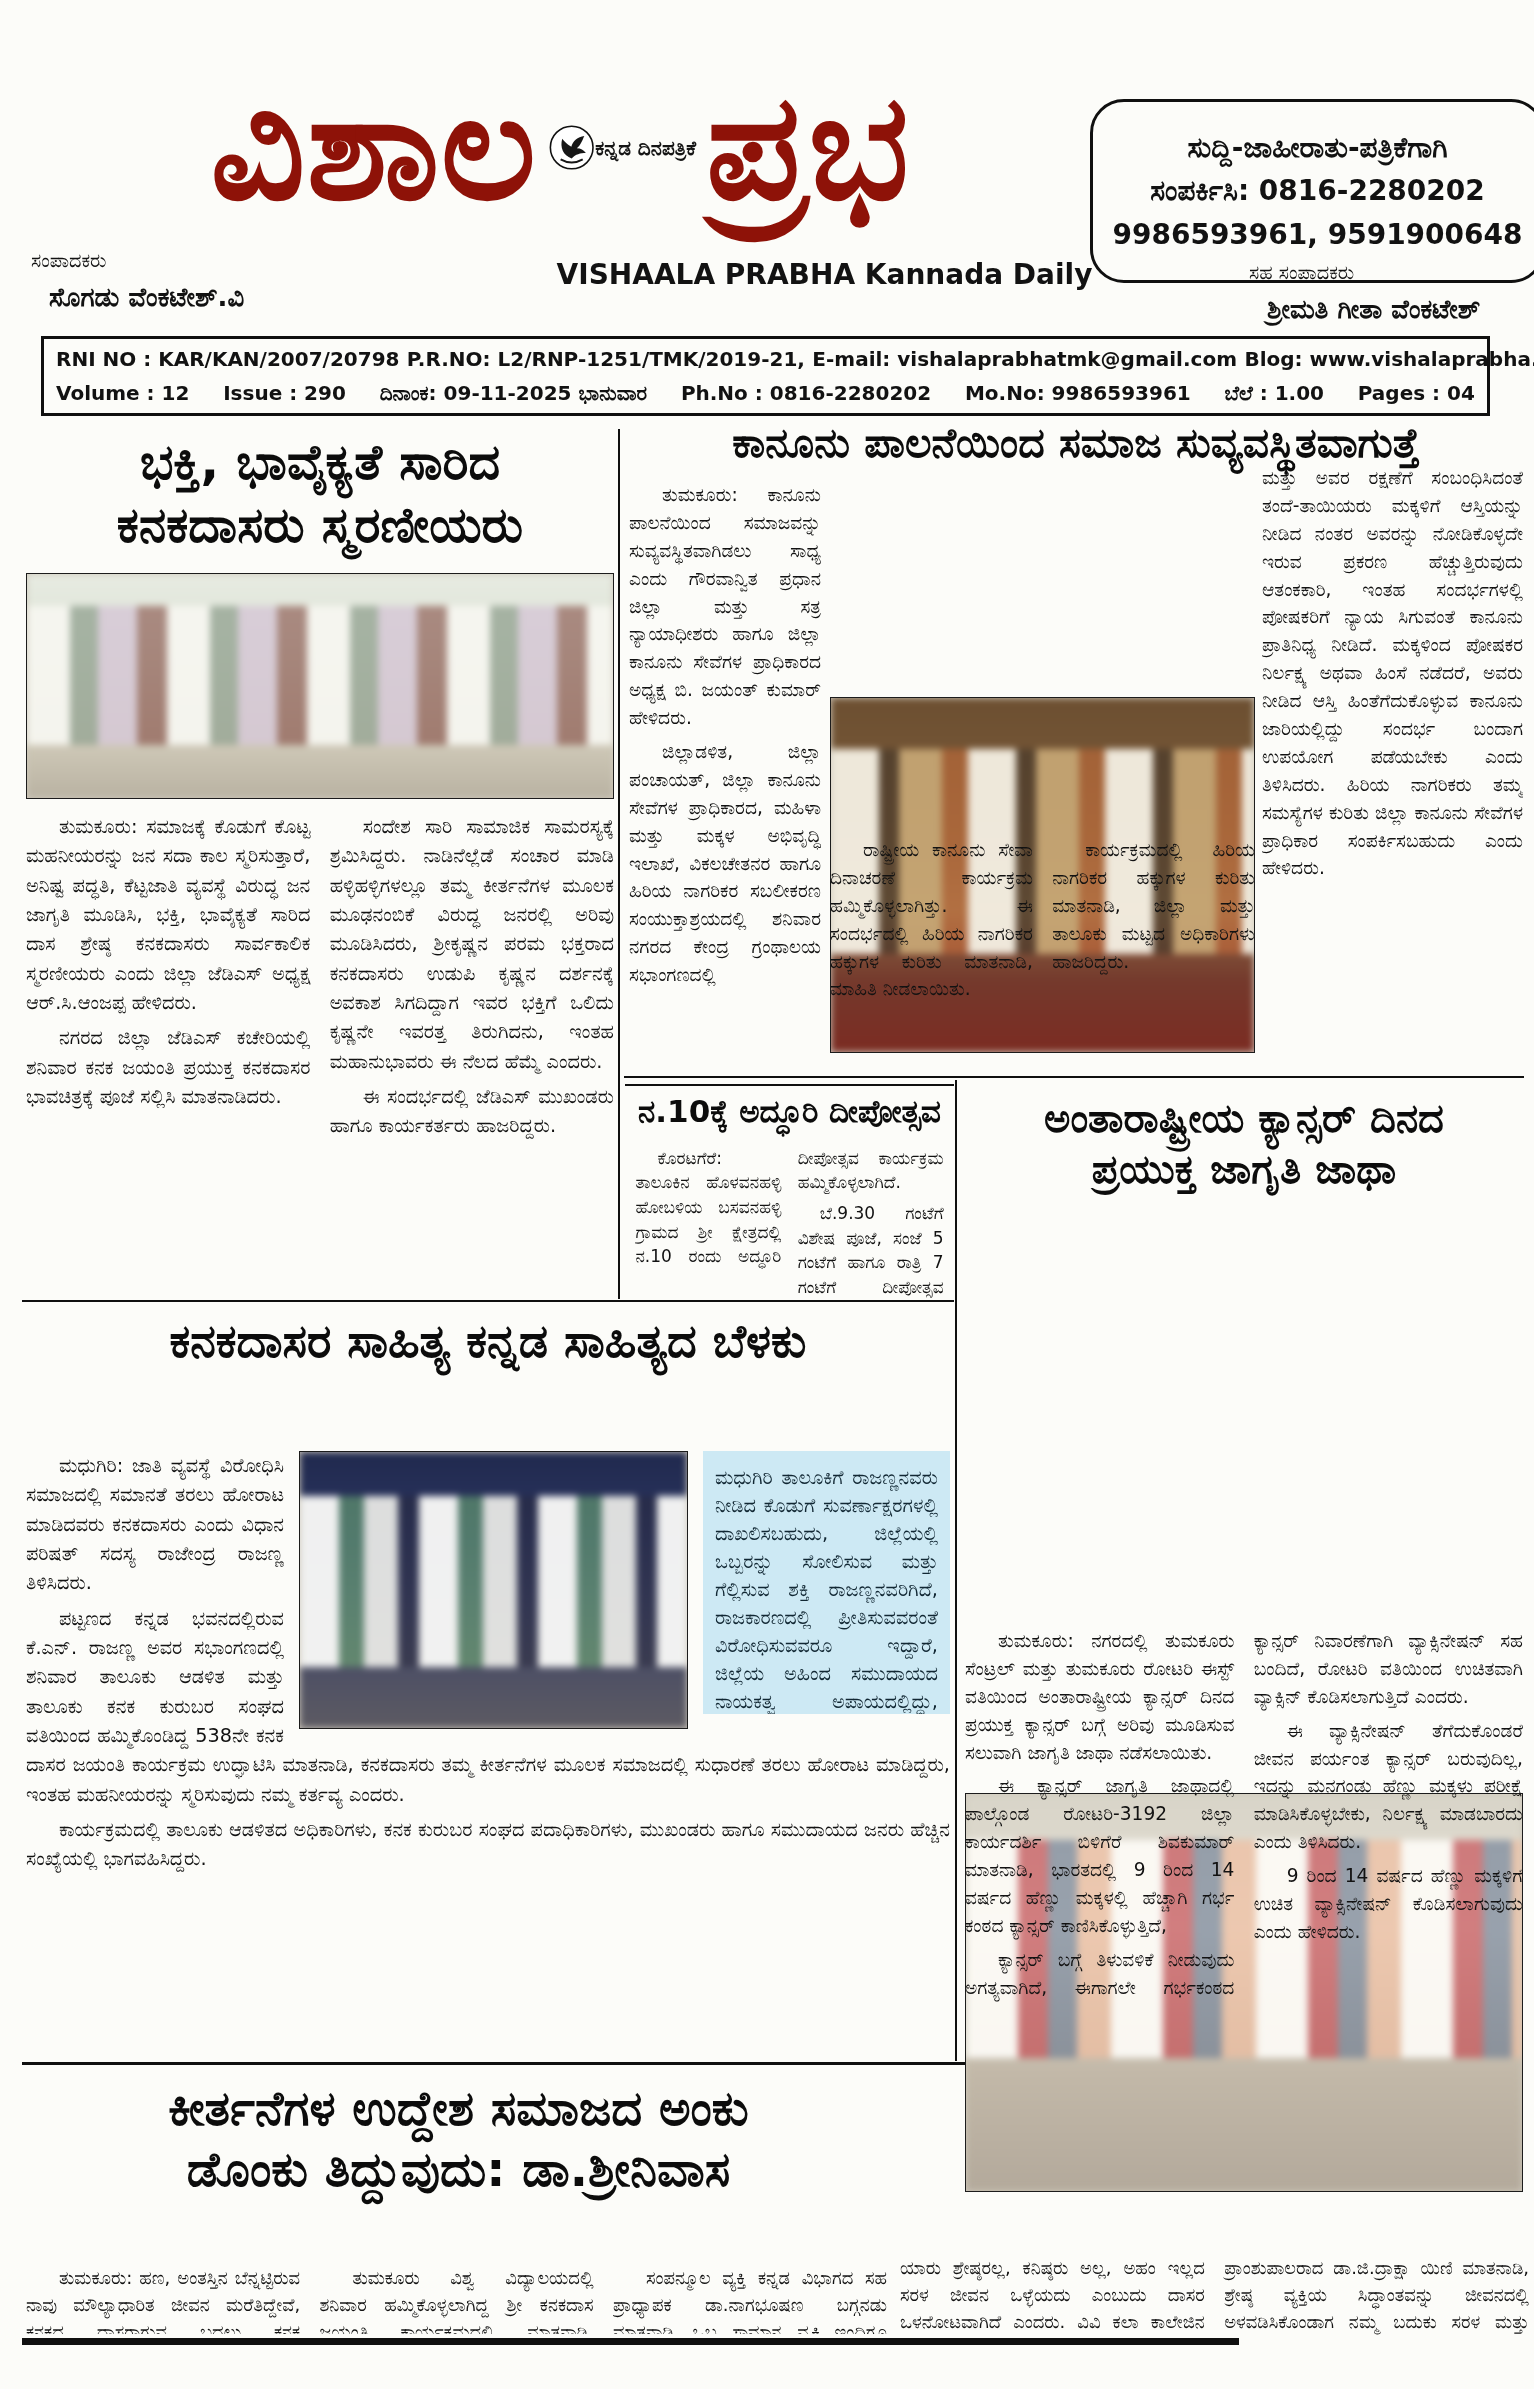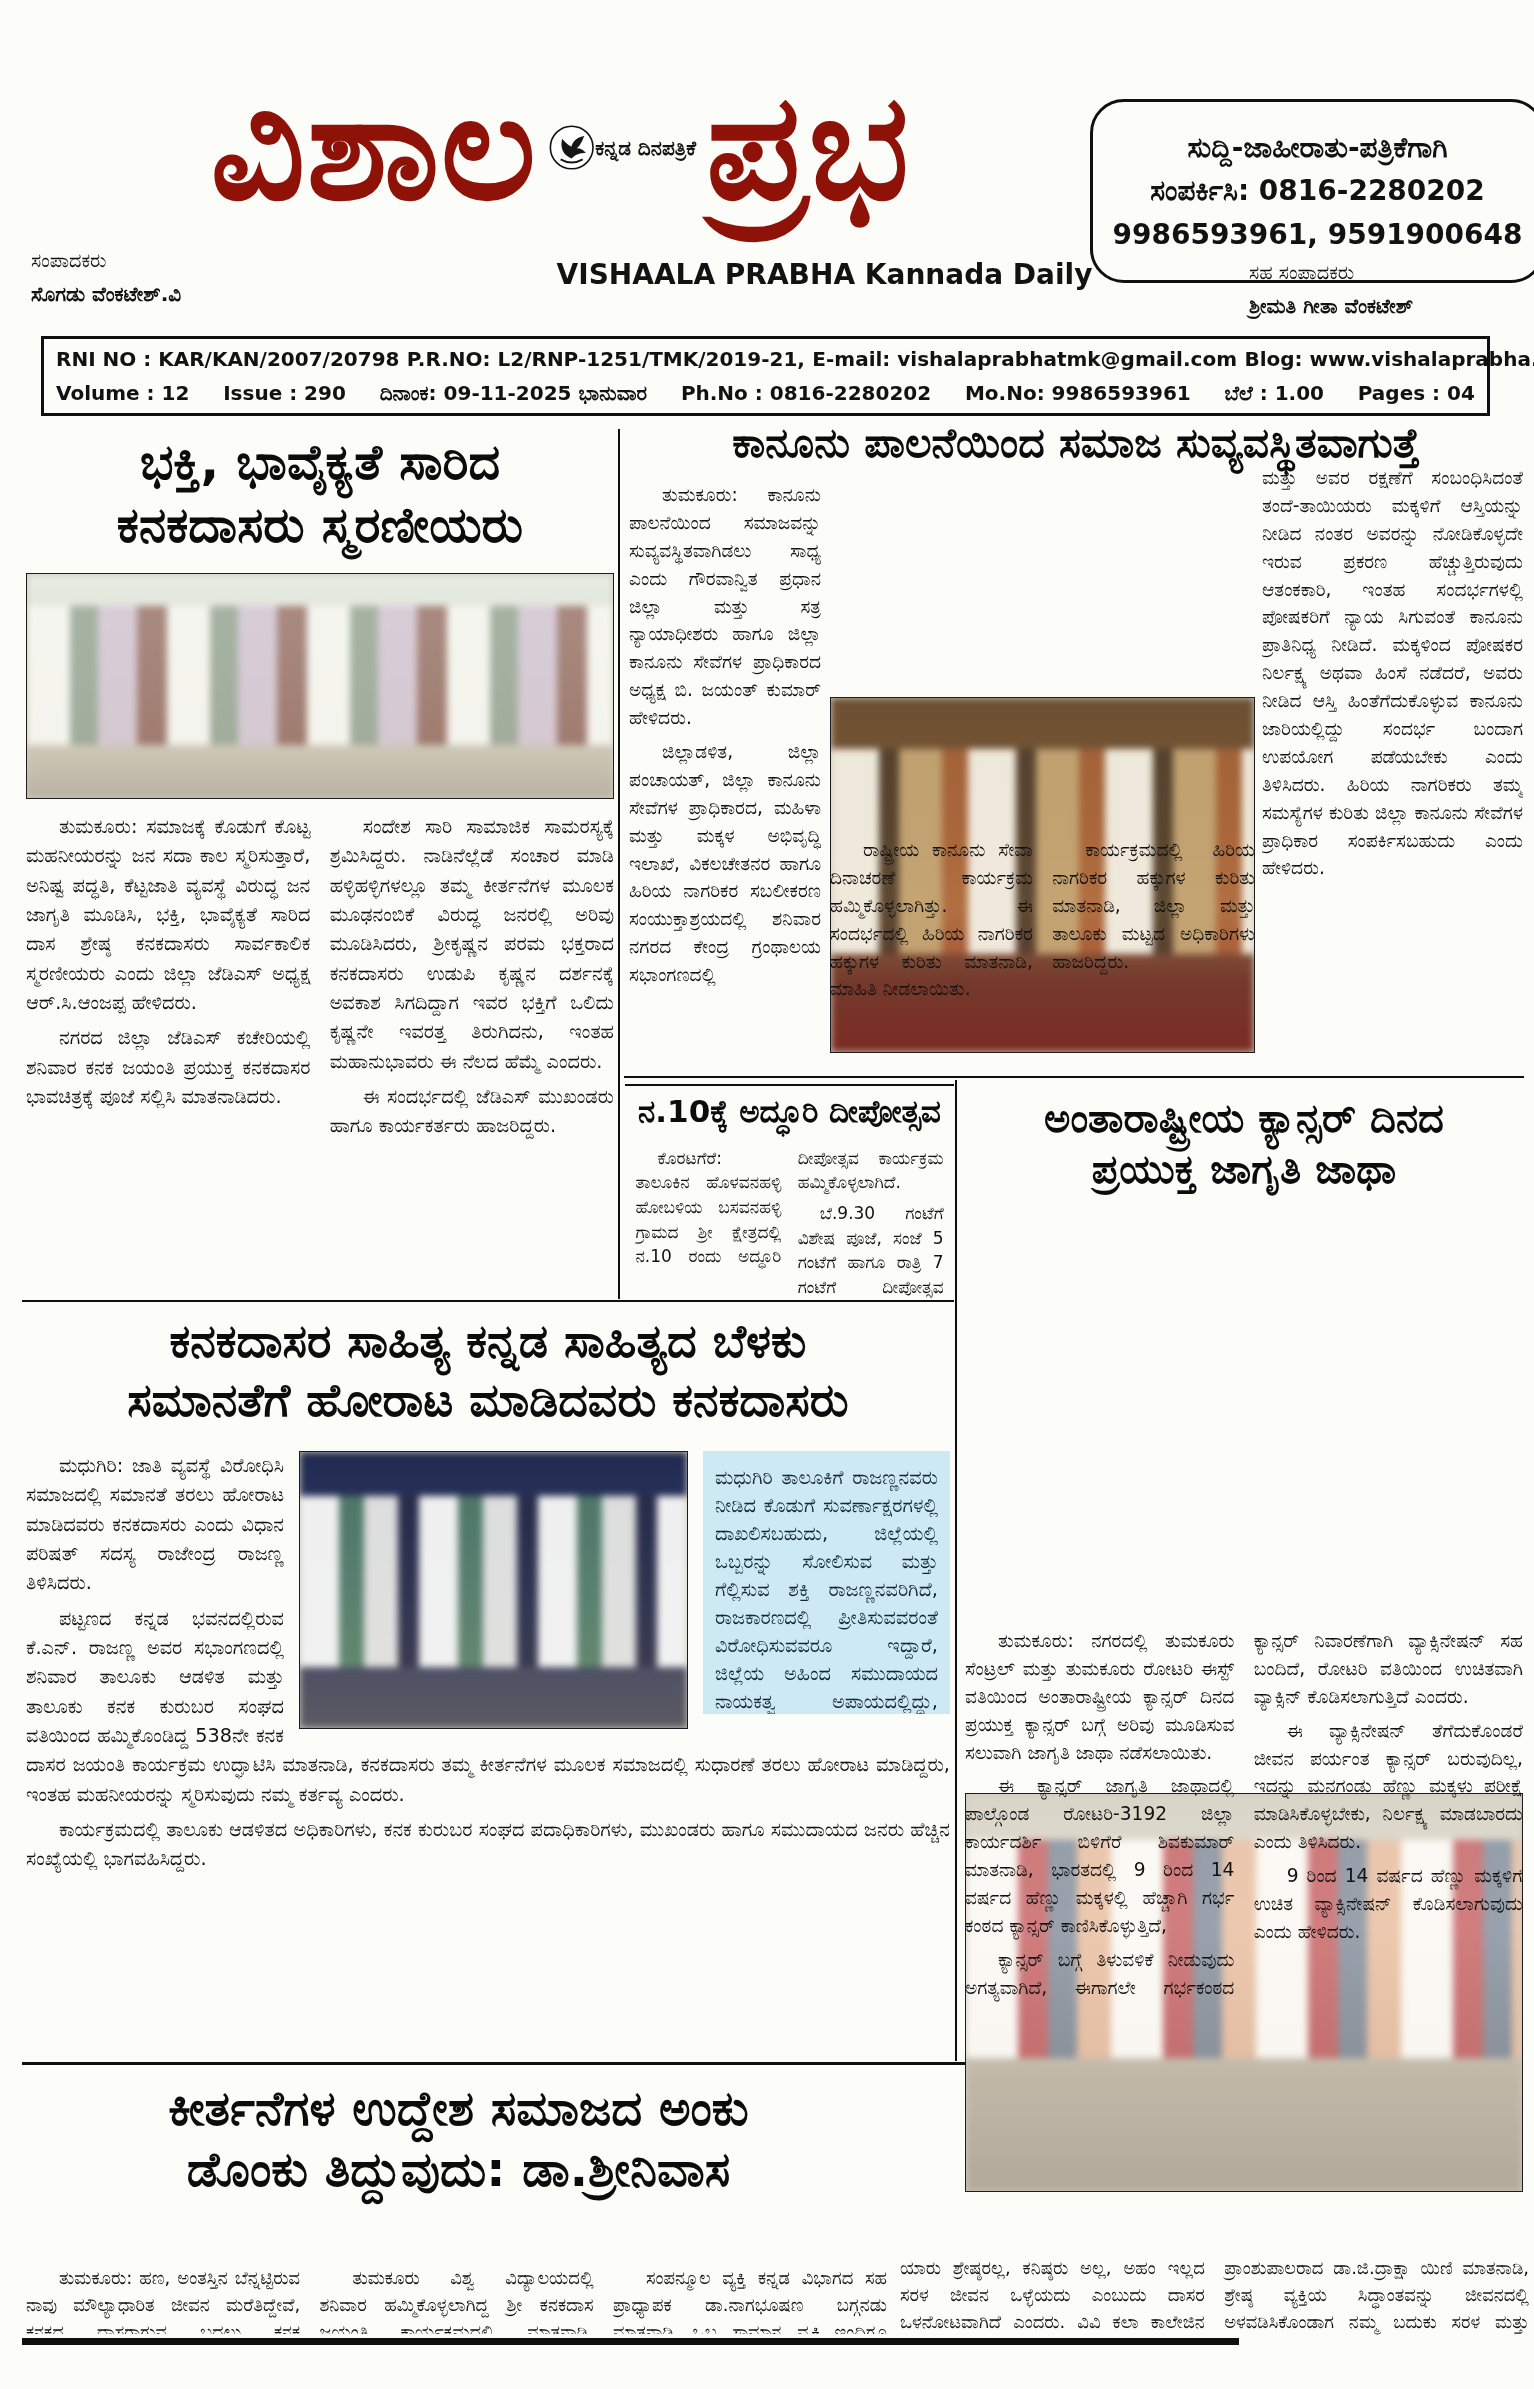--- a/index.html
+++ b/index.html
@@ -10,21 +10,21 @@
   .masthead{display:flex;align-items:center;justify-content:center;gap:10.4px;}
   .mast-word{font-weight:bold;font-size:147px;line-height:1;color:#8e1208;letter-spacing:1.5px;}
   .logo-col{display:flex;flex-direction:row;align-items:center;width:148px;flex:0 0 auto;}
   .logo-col svg{width:125px;height:125px;}
   .logo-cap{font-size:20px;font-weight:bold;color:#151515;margin-top:1.5px;white-space:nowrap;}
   .contact-box{border:3.7px solid #101010;border-radius:34px;display:flex;flex-direction:column;
       align-items:center;justify-content:center;text-align:center;font-weight:bold;
       font-size:28px;line-height:1.55;padding:7.4px 10.4px;}
   .eng-title{font-weight:bold;font-size:28px;text-align:center;}
   .editor-label{font-size:19.3px;}
-  .editor-name{font-size:20px;font-weight:bold;margin-top:10.4px;}
+  .editor-name{font-size:26px;font-weight:bold;margin-top:10.4px;margin-left:18px;}
   .tagline{display:flex;align-items:center;}
   .tag-text{font-weight:bold;font-size:22px;padding:0 19.3px;white-space:nowrap;}
   .tag-arrow{flex:1;height:3px;background:#101010;position:relative;}
   .tag-arrow.left:before{content:"";position:absolute;left:-3px;top:-8.2px;
       border:9.6px solid transparent;border-right:16.3px solid #101010;}
   .tag-arrow.right:before{content:"";position:absolute;right:-3px;top:-8.2px;
       border:9.6px solid transparent;border-left:16.3px solid #101010;}
   .infobar{border:3px solid #101010;display:flex;flex-direction:column;justify-content:space-around;
       padding:3px 12px;font-weight:bold;font-size:20px;}
   .inforow{display:flex;justify-content:space-between;align-items:center;gap:7.4px;white-space:nowrap;}
@@ -173,21 +173,20 @@
   <div class="abs body-sm cols2" style="left:965px;top:1627px;width:558px;height:432px;">
     <p class="bp">ತುಮಕೂರು: ನಗರದಲ್ಲಿ ತುಮಕೂರು ಸೆಂಟ್ರಲ್ ಮತ್ತು ತುಮಕೂರು ರೋಟರಿ ಈಸ್ಟ್ ವತಿಯಿಂದ ಅಂತಾರಾಷ್ಟ್ರೀಯ ಕ್ಯಾನ್ಸರ್ ದಿನದ ಪ್ರಯುಕ್ತ ಕ್ಯಾನ್ಸರ್ ಬಗ್ಗೆ ಅರಿವು ಮೂಡಿಸುವ ಸಲುವಾಗಿ ಜಾಗೃತಿ ಜಾಥಾ ನಡೆಸಲಾಯಿತು.</p>
     <p class="bp">ಈ ಕ್ಯಾನ್ಸರ್ ಜಾಗೃತಿ ಜಾಥಾದಲ್ಲಿ ಪಾಲ್ಗೊಂಡ ರೋಟರಿ-3192 ಜಿಲ್ಲಾ ಕಾರ್ಯದರ್ಶಿ ಬಿಳಿಗೆರೆ ಶಿವಕುಮಾರ್ ಮಾತನಾಡಿ, ಭಾರತದಲ್ಲಿ 9 ರಿಂದ 14 ವರ್ಷದ ಹೆಣ್ಣು ಮಕ್ಕಳಲ್ಲಿ ಹೆಚ್ಚಾಗಿ ಗರ್ಭ ಕಂಠದ ಕ್ಯಾನ್ಸರ್ ಕಾಣಿಸಿಕೊಳ್ಳುತ್ತಿದೆ,</p>
     <p class="bp">ಕ್ಯಾನ್ಸರ್ ಬಗ್ಗೆ ತಿಳುವಳಿಕೆ ನೀಡುವುದು ಅಗತ್ಯವಾಗಿದೆ, ಈಗಾಗಲೇ ಗರ್ಭಕಂಠದ ಕ್ಯಾನ್ಸರ್ ನಿವಾರಣೆಗಾಗಿ ವ್ಯಾಕ್ಸಿನೇಷನ್ ಸಹ ಬಂದಿದೆ, ರೋಟರಿ ವತಿಯಿಂದ ಉಚಿತವಾಗಿ ವ್ಯಾಕ್ಸಿನ್ ಕೊಡಿಸಲಾಗುತ್ತಿದೆ ಎಂದರು.</p>
     <p class="bp">ಈ ವ್ಯಾಕ್ಸಿನೇಷನ್ ತೆಗೆದುಕೊಂಡರೆ ಜೀವನ ಪರ್ಯಂತ ಕ್ಯಾನ್ಸರ್ ಬರುವುದಿಲ್ಲ, ಇದನ್ನು ಮನಗಂಡು ಹೆಣ್ಣು ಮಕ್ಕಳು ಪರೀಕ್ಷೆ ಮಾಡಿಸಿಕೊಳ್ಳಬೇಕು, ನಿರ್ಲಕ್ಷ್ಯ ಮಾಡಬಾರದು ಎಂದು ತಿಳಿಸಿದರು.</p>
     <p class="bp">9 ರಿಂದ 14 ವರ್ಷದ ಹೆಣ್ಣು ಮಕ್ಕಳಿಗೆ ಉಚಿತ ವ್ಯಾಕ್ಸಿನೇಷನ್ ಕೊಡಿಸಲಾಗುವುದು ಎಂದು ಹೇಳಿದರು.</p>
   </div>
 
   <div class="abs headline h64" style="left:26px;top:1312px;width:924px;">
     <div>ಕನಕದಾಸರ ಸಾಹಿತ್ಯ ಕನ್ನಡ ಸಾಹಿತ್ಯದ ಬೆಳಕು</div>
-    <div>ಸಮಾನತೆಗೆ ಹೋರಾಟ ಮಾಡಿದವರು ಕನಕದಾಸರು</div>
   </div>
   <div class="abs body-txt" style="left:26px;top:1451px;width:924px;height:609px;">
     <div class="float-r blue-box" style="width:223px;height:236px;margin:0 0 13.4px 15px;">ಮಧುಗಿರಿ ತಾಲೂಕಿಗೆ ರಾಜಣ್ಣನವರು ನೀಡಿದ ಕೊಡುಗೆ ಸುವರ್ಣಾಕ್ಷರಗಳಲ್ಲಿ ದಾಖಲಿಸಬಹುದು, ಜಿಲ್ಲೆಯಲ್ಲಿ ಒಬ್ಬರನ್ನು ಸೋಲಿಸುವ ಮತ್ತು ಗೆಲ್ಲಿಸುವ ಶಕ್ತಿ ರಾಜಣ್ಣನವರಿಗಿದೆ, ರಾಜಕಾರಣದಲ್ಲಿ ಪ್ರೀತಿಸುವವರಂತೆ ವಿರೋಧಿಸುವವರೂ ಇದ್ದಾರೆ, ಜಿಲ್ಲೆಯ ಅಹಿಂದ ಸಮುದಾಯದ ನಾಯಕತ್ವ ಅಪಾಯದಲ್ಲಿದ್ದು, ಹಿಂದುಳಿದ ಸಮುದಾಯಗಳು ಒಟ್ಟಿಗೆ ಸೇರಿದಾಗ ಮಾತ್ರ ಸಮುದಾಯಗಳ ಉಳಿವು ಸಾಧ್ಯ.</div>
     <div class="float-r photo" style="width:387px;height:276px;margin:0 0 13.4px 15px;">
       <div class="ph-inner ph-d"></div>
     </div>
     <p class="bp">ಮಧುಗಿರಿ: ಜಾತಿ ವ್ಯವಸ್ಥೆ ವಿರೋಧಿಸಿ ಸಮಾಜದಲ್ಲಿ ಸಮಾನತೆ ತರಲು ಹೋರಾಟ ಮಾಡಿದವರು ಕನಕದಾಸರು ಎಂದು ವಿಧಾನ ಪರಿಷತ್ ಸದಸ್ಯ ರಾಜೇಂದ್ರ ರಾಜಣ್ಣ ತಿಳಿಸಿದರು.</p>
     <p class="bp">ಪಟ್ಟಣದ ಕನ್ನಡ ಭವನದಲ್ಲಿರುವ ಕೆ.ಎನ್. ರಾಜಣ್ಣ ಅವರ ಸಭಾಂಗಣದಲ್ಲಿ ಶನಿವಾರ ತಾಲೂಕು ಆಡಳಿತ ಮತ್ತು ತಾಲೂಕು ಕನಕ ಕುರುಬರ ಸಂಘದ ವತಿಯಿಂದ ಹಮ್ಮಿಕೊಂಡಿದ್ದ 538ನೇ ಕನಕ ದಾಸರ ಜಯಂತಿ ಕಾರ್ಯಕ್ರಮ ಉದ್ಘಾಟಿಸಿ ಮಾತನಾಡಿ, ಕನಕದಾಸರು ತಮ್ಮ ಕೀರ್ತನೆಗಳ ಮೂಲಕ ಸಮಾಜದಲ್ಲಿ ಸುಧಾರಣೆ ತರಲು ಹೋರಾಟ ಮಾಡಿದ್ದರು, ಇಂತಹ ಮಹನೀಯರನ್ನು ಸ್ಮರಿಸುವುದು ನಮ್ಮ ಕರ್ತವ್ಯ ಎಂದರು.</p>
     <p class="bp">ಕಾರ್ಯಕ್ರಮದಲ್ಲಿ ತಾಲೂಕು ಆಡಳಿತದ ಅಧಿಕಾರಿಗಳು, ಕನಕ ಕುರುಬರ ಸಂಘದ ಪದಾಧಿಕಾರಿಗಳು, ಮುಖಂಡರು ಹಾಗೂ ಸಮುದಾಯದ ಜನರು ಹೆಚ್ಚಿನ ಸಂಖ್ಯೆಯಲ್ಲಿ ಭಾಗವಹಿಸಿದ್ದರು.</p>
   </div>

